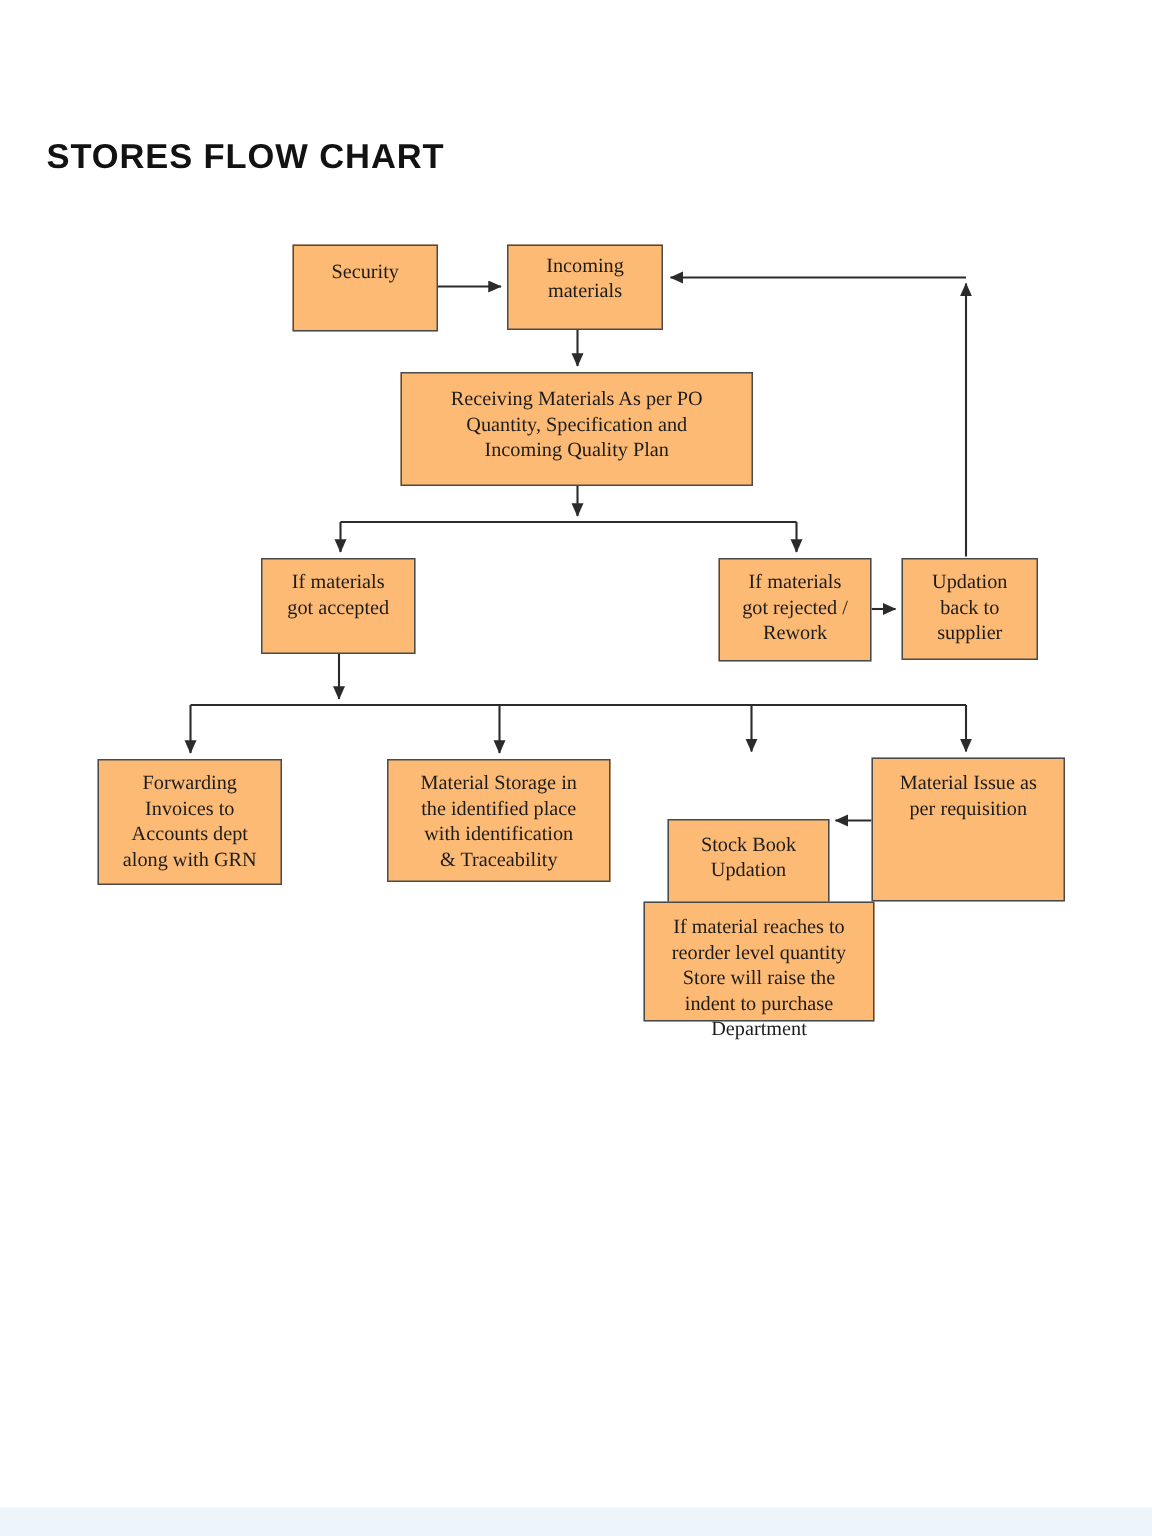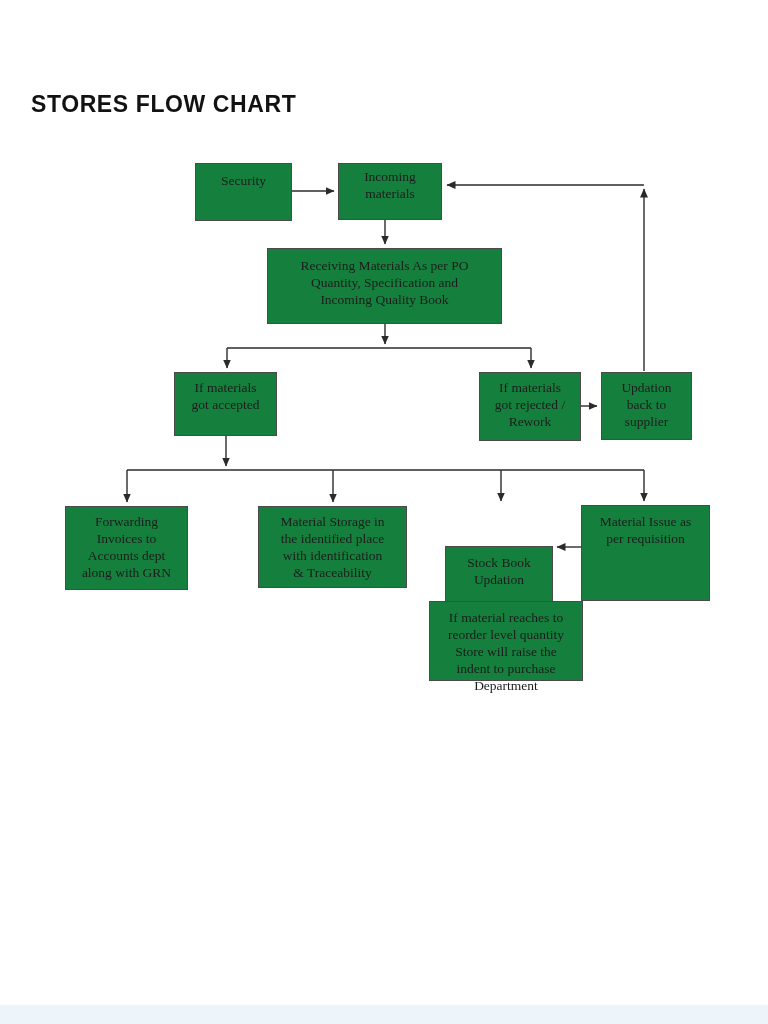--- a/index.html
+++ b/index.html
@@ -33,21 +33,21 @@
     left: 0;
     top: 0;
     width: 768px;
     height: 1024px;
     pointer-events: none;
   }
   .node {
     position: absolute;
     box-sizing: border-box;
     border: 1.5px solid #4a4a4a;
-    background: #15803d;
+    background: #fdba74;
     color: #1c1c1c;
     font-size: 13.5px;
     line-height: 17px;
     text-align: center;
     white-space: pre-line;
     padding-top: 6px;
   }
   .footer-band {
     position: absolute;
     left: 0;
@@ -99,21 +99,21 @@
     </g>
   </svg>
 
   <div class="node" style="left:195px; top:163px; width:97px;  height:58px; padding-top:8px;">Security</div>
 
   <div class="node" style="left:338px; top:163px; width:104px; height:57px; padding-top:4px;">Incoming
 materials</div>
 
   <div class="node" style="left:267px; top:248px; width:235px; height:76px; padding-top:8px;">Receiving Materials As per PO
 Quantity, Specification and
-Incoming Quality Book</div>
+Incoming Quality Plan</div>
 
   <div class="node" style="left:174px; top:372px; width:103px; height:64px;">If materials
 got accepted</div>
 
   <div class="node" style="left:479px; top:372px; width:102px; height:69px;">If materials
 got rejected /
 Rework</div>
 
   <div class="node" style="left:601px; top:372px; width:91px;  height:68px;">Updation
 back to

